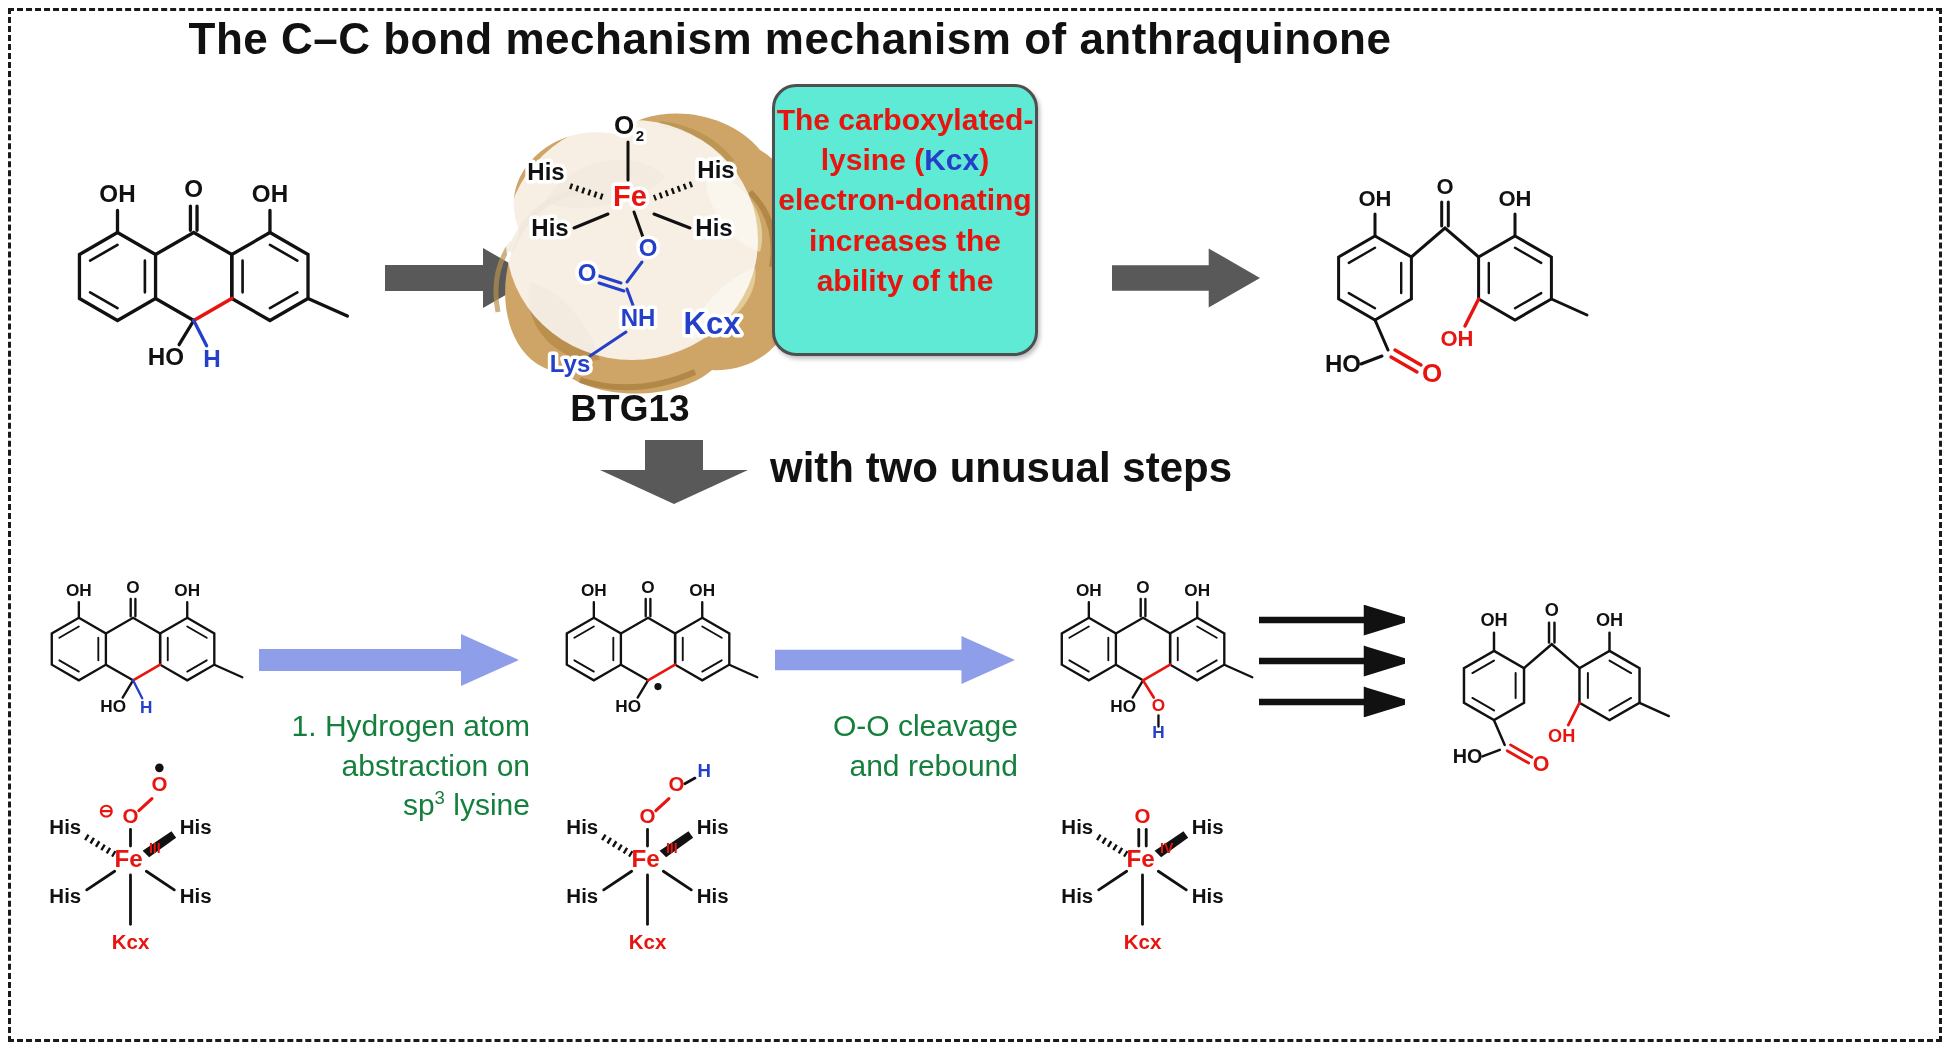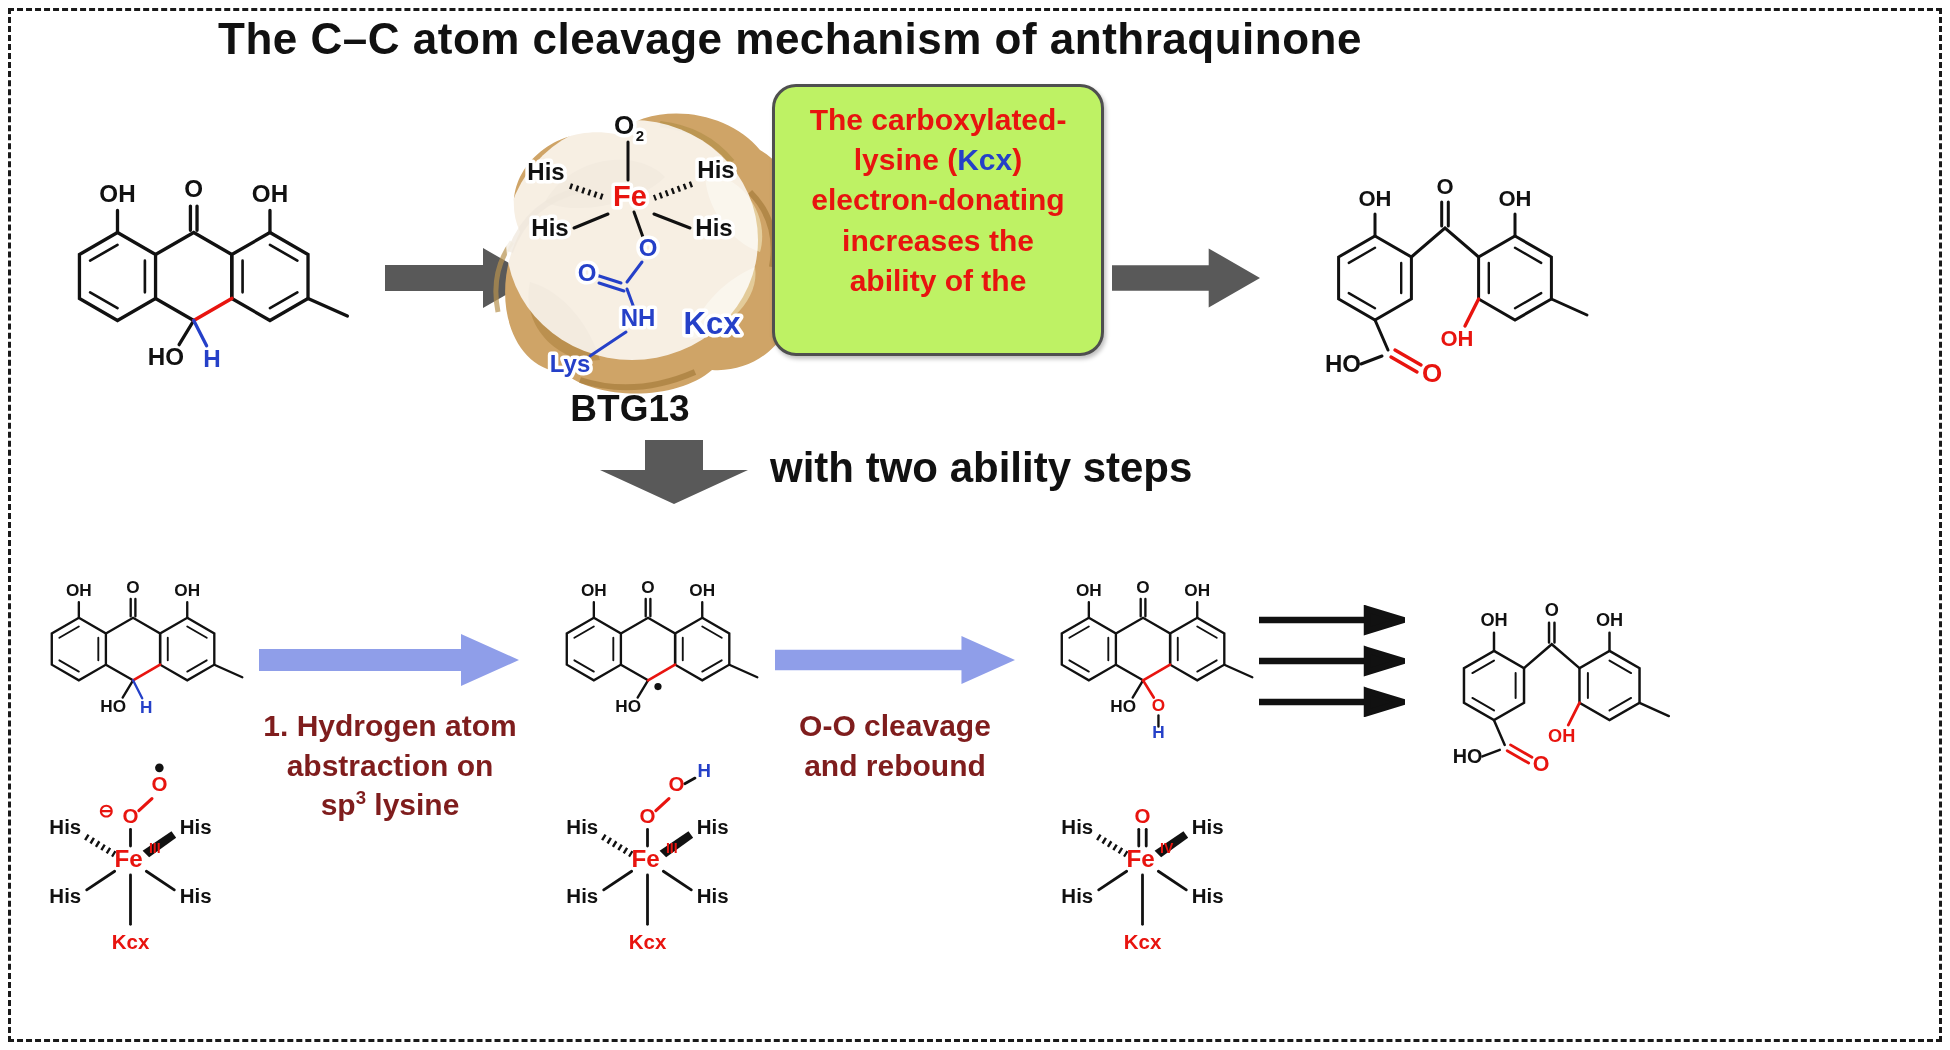--- a/index.html
+++ b/index.html
@@ -3,23 +3,23 @@
 <meta charset="utf-8">
 <style>
   *{margin:0;padding:0;box-sizing:border-box}
   html,body{width:1950px;height:1050px;background:#fff;font-family:"Liberation Sans",sans-serif;overflow:hidden}
   .fig{position:absolute;left:0;top:0;width:1950px;height:1050px;background:#fff}
   .frame{position:absolute;inset:8px;border:3px dashed #1a1a1a}
   .abs{position:absolute}
   .title{position:absolute;left:0;top:14px;width:1580px;text-align:center;font-size:44px;font-weight:bold;color:#111;letter-spacing:.5px}
   .btg{position:absolute;left:450px;top:388px;width:360px;text-align:center;font-size:37px;font-weight:bold;color:#111}
   .banner{position:absolute;left:770px;top:444px;font-size:42px;font-weight:bold;color:#111;white-space:nowrap}
-  .callout{position:absolute;left:772px;top:84px;width:332px;height:272px;background:#bef264;border:3px solid #4f4f4f;border-radius:24px;color:#e8140f;font-weight:bold;font-size:30px;text-align:center;line-height:1.34;padding-top:13px;box-shadow:2px 3px 4px rgba(0,0,0,.25)}
+  .callout{position:absolute;left:772px;top:84px;width:266px;height:272px;background:#5eead4;border:3px solid #4f4f4f;border-radius:24px;color:#e8140f;font-weight:bold;font-size:30px;text-align:center;line-height:1.34;padding-top:13px;box-shadow:2px 3px 4px rgba(0,0,0,.25)}
   .callout .kcx{color:#2540c8}
-  .step{position:absolute;font-weight:bold;font-size:30px;text-align:center;color:#7f1d1d;line-height:1.32}
+  .step{position:absolute;font-weight:normal;font-size:30px;text-align:right;color:#15803d;line-height:1.32}
   .step sup{font-size:.62em;vertical-align:super}
   svg text{font-family:"Liberation Sans",sans-serif;text-anchor:middle;font-weight:bold;fill:#111}
   .a22{font-size:22px}
   .a20{font-size:20px}
   .a24{font-size:24px}
   .red{fill:#e8140f}
   .blue{fill:#2540c8}
   .halo{paint-order:stroke;stroke:#fff;stroke-width:7px;stroke-linejoin:round}
   .bond{stroke:#111;stroke-width:3;fill:none;stroke-linecap:round}
   .bond2{stroke-width:2.4}
@@ -27,21 +27,21 @@
   .bbond{stroke:#2540c8;stroke-width:3;fill:none;stroke-linecap:round}
   .hash{stroke:#111;stroke-width:7;stroke-dasharray:2.6 4.2;fill:none}
   .bhash{stroke:#111;stroke-width:6;stroke-dasharray:2.4 4;fill:none}
 </style>
 </head>
 <body>
 
 <div class="fig">
   <div class="frame"></div>
 
-  <div class="title">The C–C atom cleavage mechanism of anthraquinone</div>
+  <div class="title">The C–C bond mechanism mechanism of anthraquinone</div>
 
   <svg class="abs" style="left:35px;top:95px;width:330px;height:308px" viewBox="0 0 300 280">
     <g class="bond">
       <path d="M75,125 L109.6,145 L109.6,185 L75,205 L40.4,185 L40.4,145 Z"></path>
       <path d="M109.6,145 L144.3,125 L178.9,145 L178.9,185 M144.3,205 L109.6,185"></path>
       <path d="M213.6,125 L248.2,145 L248.2,185 L213.6,205 L178.9,185 L178.9,145 Z"></path>
       <path d="M248.2,185 L284,201"></path>
       <path d="M75,125 L75,105 M213.6,125 L213.6,105"></path>
       <path d="M141.3,123 L141.3,101 M147.3,123 L147.3,101"></path>
       <path d="M144.3,205 L131,227"></path>
@@ -140,21 +140,21 @@
     <text class="a22" x="190" y="86">O</text>
     <text class="a22" x="260" y="98">OH</text>
     <text class="a22 red" x="202" y="238">OH</text>
     <text class="a24" x="88" y="264">HO</text>
     <text class="red" style="font-size:26px" x="177" y="274">O</text>
   </svg>
 
   <svg class="abs" style="left:600px;top:440px;width:148px;height:64px" viewBox="0 0 148 64">
     <polygon points="45,0 103,0 103,30 148,30 74,64 0,30 45,30" fill="#595959"></polygon>
   </svg>
-  <div class="banner">with two ability steps</div>
+  <div class="banner">with two unusual steps</div>
 
   <svg class="abs" style="left:20px;top:520px;width:235px;height:219px" viewBox="0 0 300 280">
     <g class="bond">
       <path d="M75,125 L109.6,145 L109.6,185 L75,205 L40.4,185 L40.4,145 Z"></path>
       <path d="M109.6,145 L144.3,125 L178.9,145 L178.9,185 M144.3,205 L109.6,185"></path>
       <path d="M213.6,125 L248.2,145 L248.2,185 L213.6,205 L178.9,185 L178.9,145 Z"></path>
       <path d="M248.2,185 L284,201"></path>
       <path d="M75,125 L75,105 M213.6,125 L213.6,105"></path>
       <path d="M141.3,123 L141.3,101 M147.3,123 L147.3,101"></path>
       <path d="M144.3,205 L131,227"></path>

